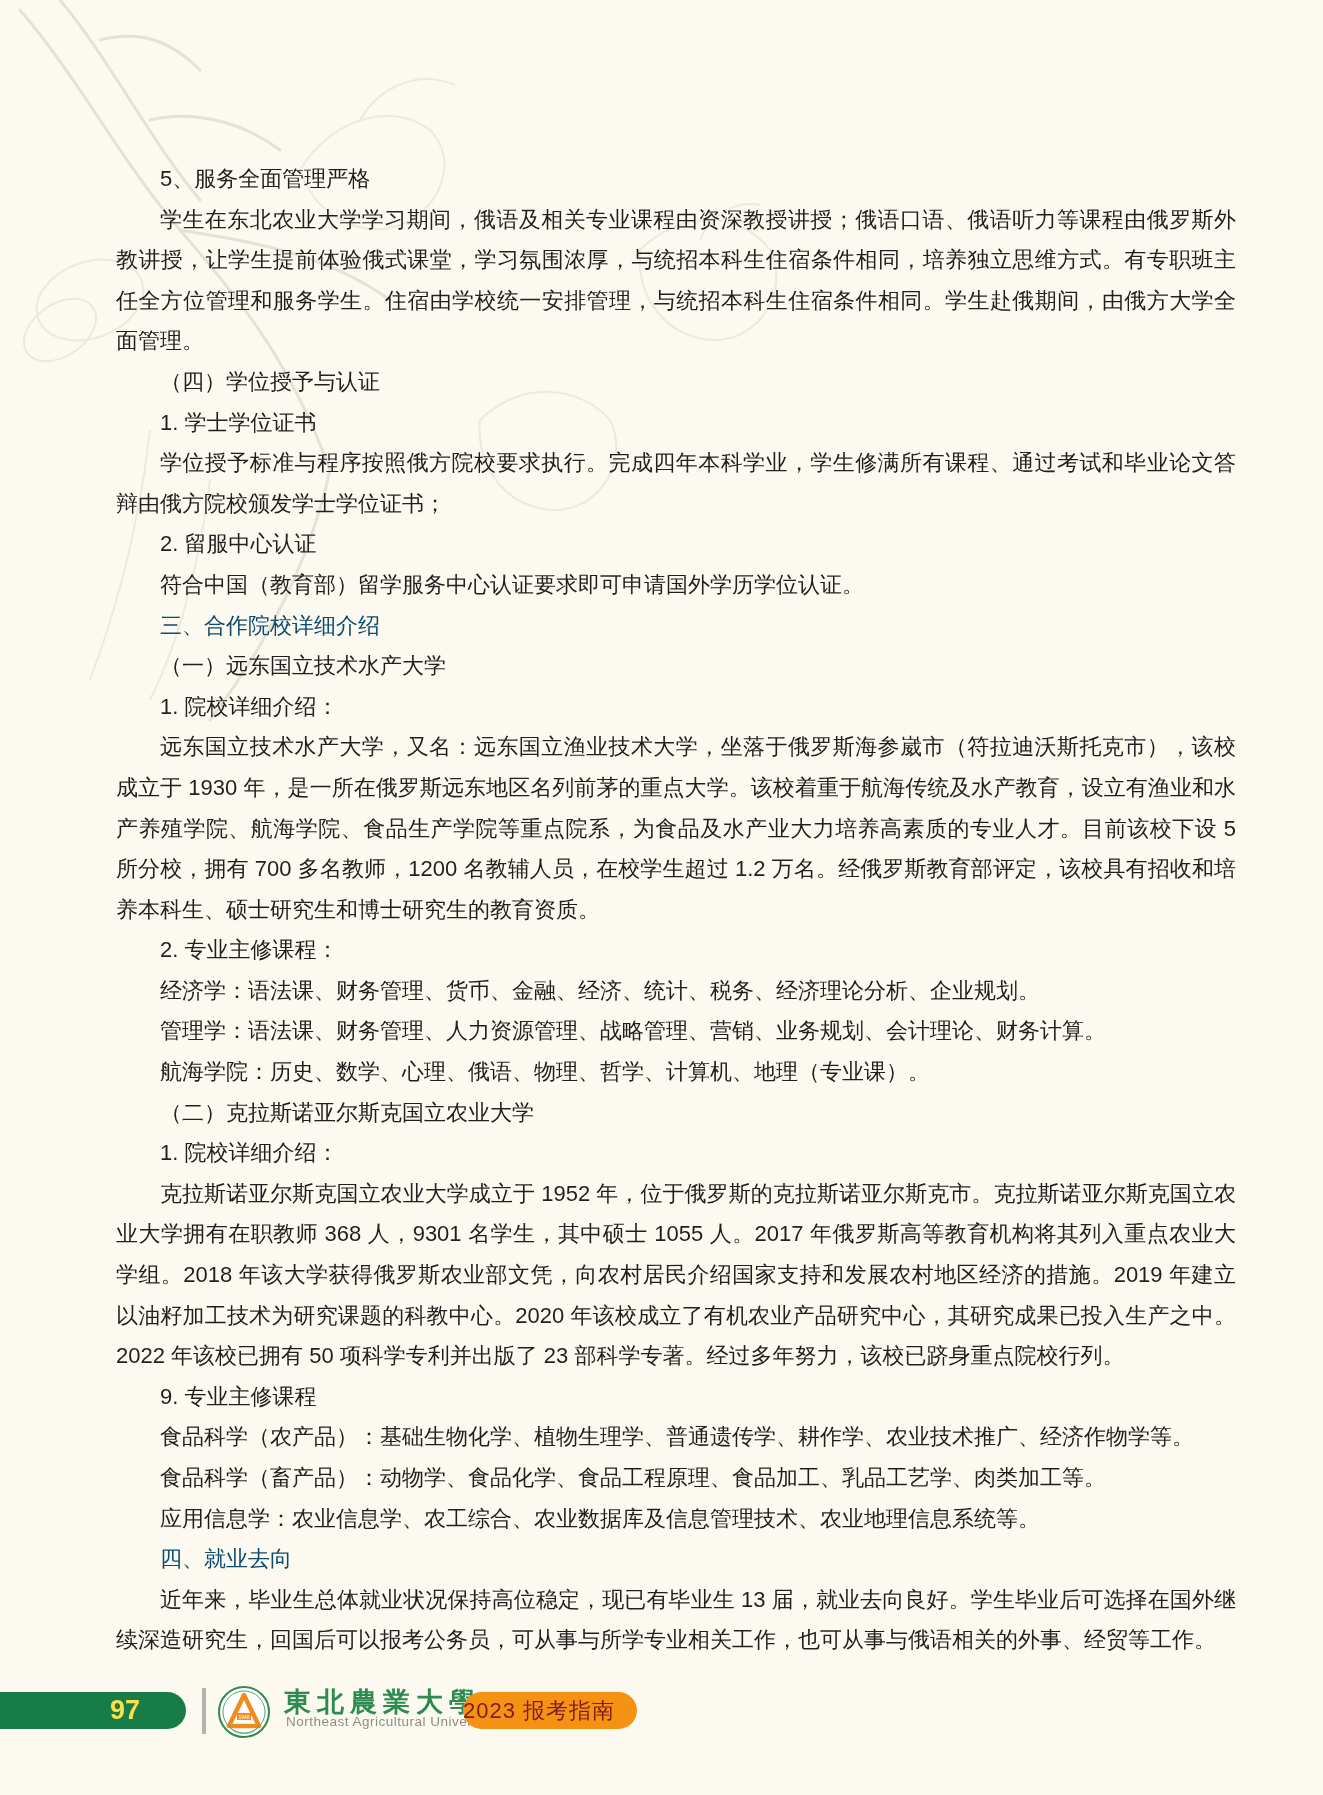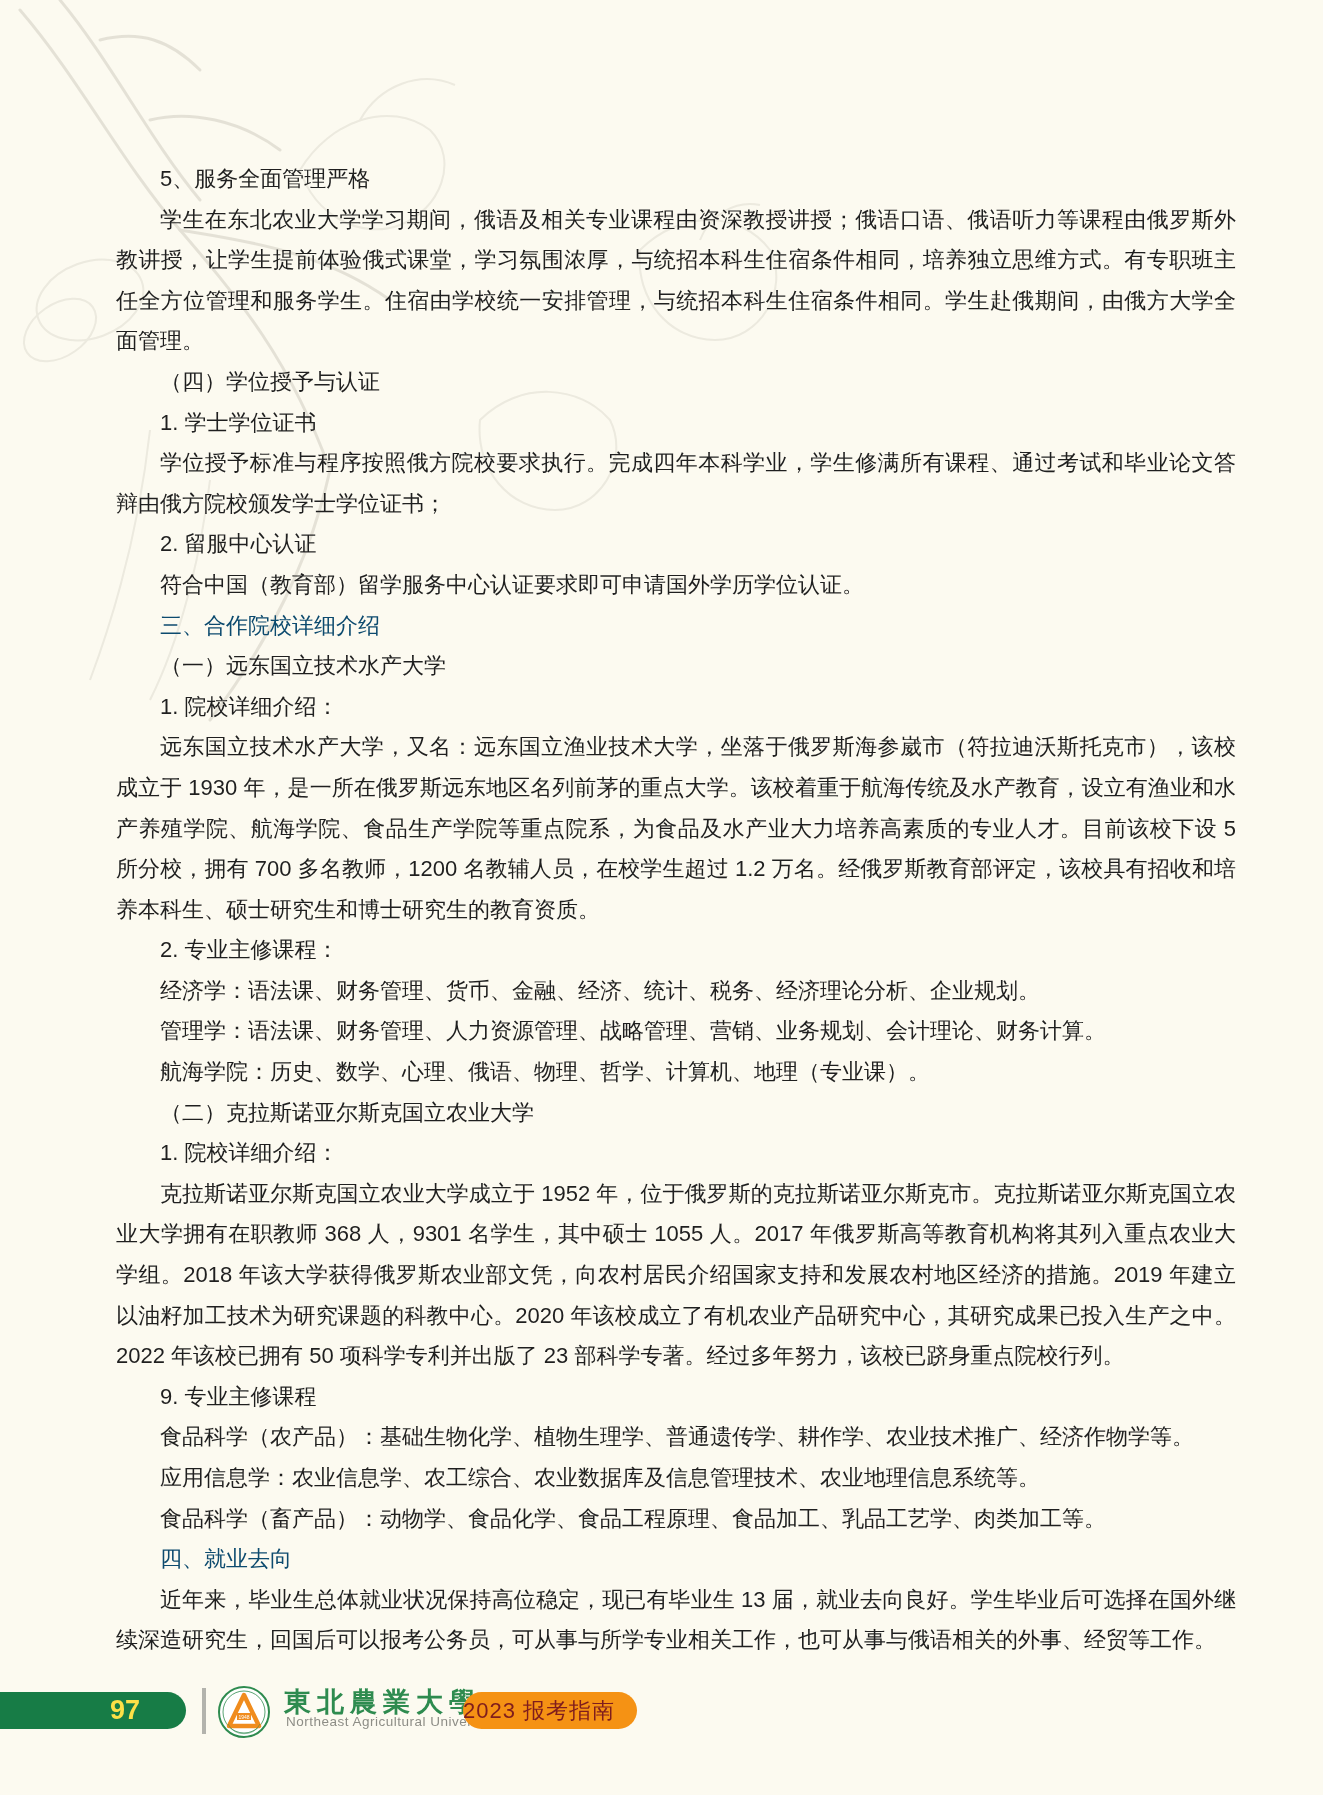--- a/index.html
+++ b/index.html
@@ -90,22 +90,22 @@
       <p class="para">远东国立技术水产大学，又名：远东国立渔业技术大学，坐落于俄罗斯海参崴市（符拉迪沃斯托克市），该校成立于 1930 年，是一所在俄罗斯远东地区名列前茅的重点大学。该校着重于航海传统及水产教育，设立有渔业和水产养殖学院、航海学院、食品生产学院等重点院系，为食品及水产业大力培养高素质的专业人才。目前该校下设 5 所分校，拥有 700 多名教师，1200 名教辅人员，在校学生超过 1.2 万名。经俄罗斯教育部评定，该校具有招收和培养本科生、硕士研究生和博士研究生的教育资质。</p>
       <p class="para">2. 专业主修课程：</p>
       <p class="para">经济学：语法课、财务管理、货币、金融、经济、统计、税务、经济理论分析、企业规划。</p>
       <p class="para">管理学：语法课、财务管理、人力资源管理、战略管理、营销、业务规划、会计理论、财务计算。</p>
       <p class="para">航海学院：历史、数学、心理、俄语、物理、哲学、计算机、地理（专业课）。</p>
       <p class="para">（二）克拉斯诺亚尔斯克国立农业大学</p>
       <p class="para">1. 院校详细介绍：</p>
       <p class="para">克拉斯诺亚尔斯克国立农业大学成立于 1952 年，位于俄罗斯的克拉斯诺亚尔斯克市。克拉斯诺亚尔斯克国立农业大学拥有在职教师 368 人，9301 名学生，其中硕士 1055 人。2017 年俄罗斯高等教育机构将其列入重点农业大学组。2018 年该大学获得俄罗斯农业部文凭，向农村居民介绍国家支持和发展农村地区经济的措施。2019 年建立以油籽加工技术为研究课题的科教中心。2020 年该校成立了有机农业产品研究中心，其研究成果已投入生产之中。2022 年该校已拥有 50 项科学专利并出版了 23 部科学专著。经过多年努力，该校已跻身重点院校行列。</p>
       <p class="para">9. 专业主修课程</p>
       <p class="para">食品科学（农产品）：基础生物化学、植物生理学、普通遗传学、耕作学、农业技术推广、经济作物学等。</p>
+      <p class="para">食品科学（畜产品）：动物学、食品化学、食品工程原理、食品加工、乳品工艺学、肉类加工等。</p>
       <p class="para">应用信息学：农业信息学、农工综合、农业数据库及信息管理技术、农业地理信息系统等。</p>
-      <p class="para">食品科学（畜产品）：动物学、食品化学、食品工程原理、食品加工、乳品工艺学、肉类加工等。</p>
       <p class="para accent">四、就业去向</p>
       <p class="para">近年来，毕业生总体就业状况保持高位稳定，现已有毕业生 13 届，就业去向良好。学生毕业后可选择在国外继续深造研究生，回国后可以报考公务员，可从事与所学专业相关工作，也可从事与俄语相关的外事、经贸等工作。</p>
     </div>
 
   <div class="footer">
     <div class="page-pill" style="background: rgb(23, 124, 70);">
       <span>97</span>
     </div>
     <div class="divider"></div>
 

